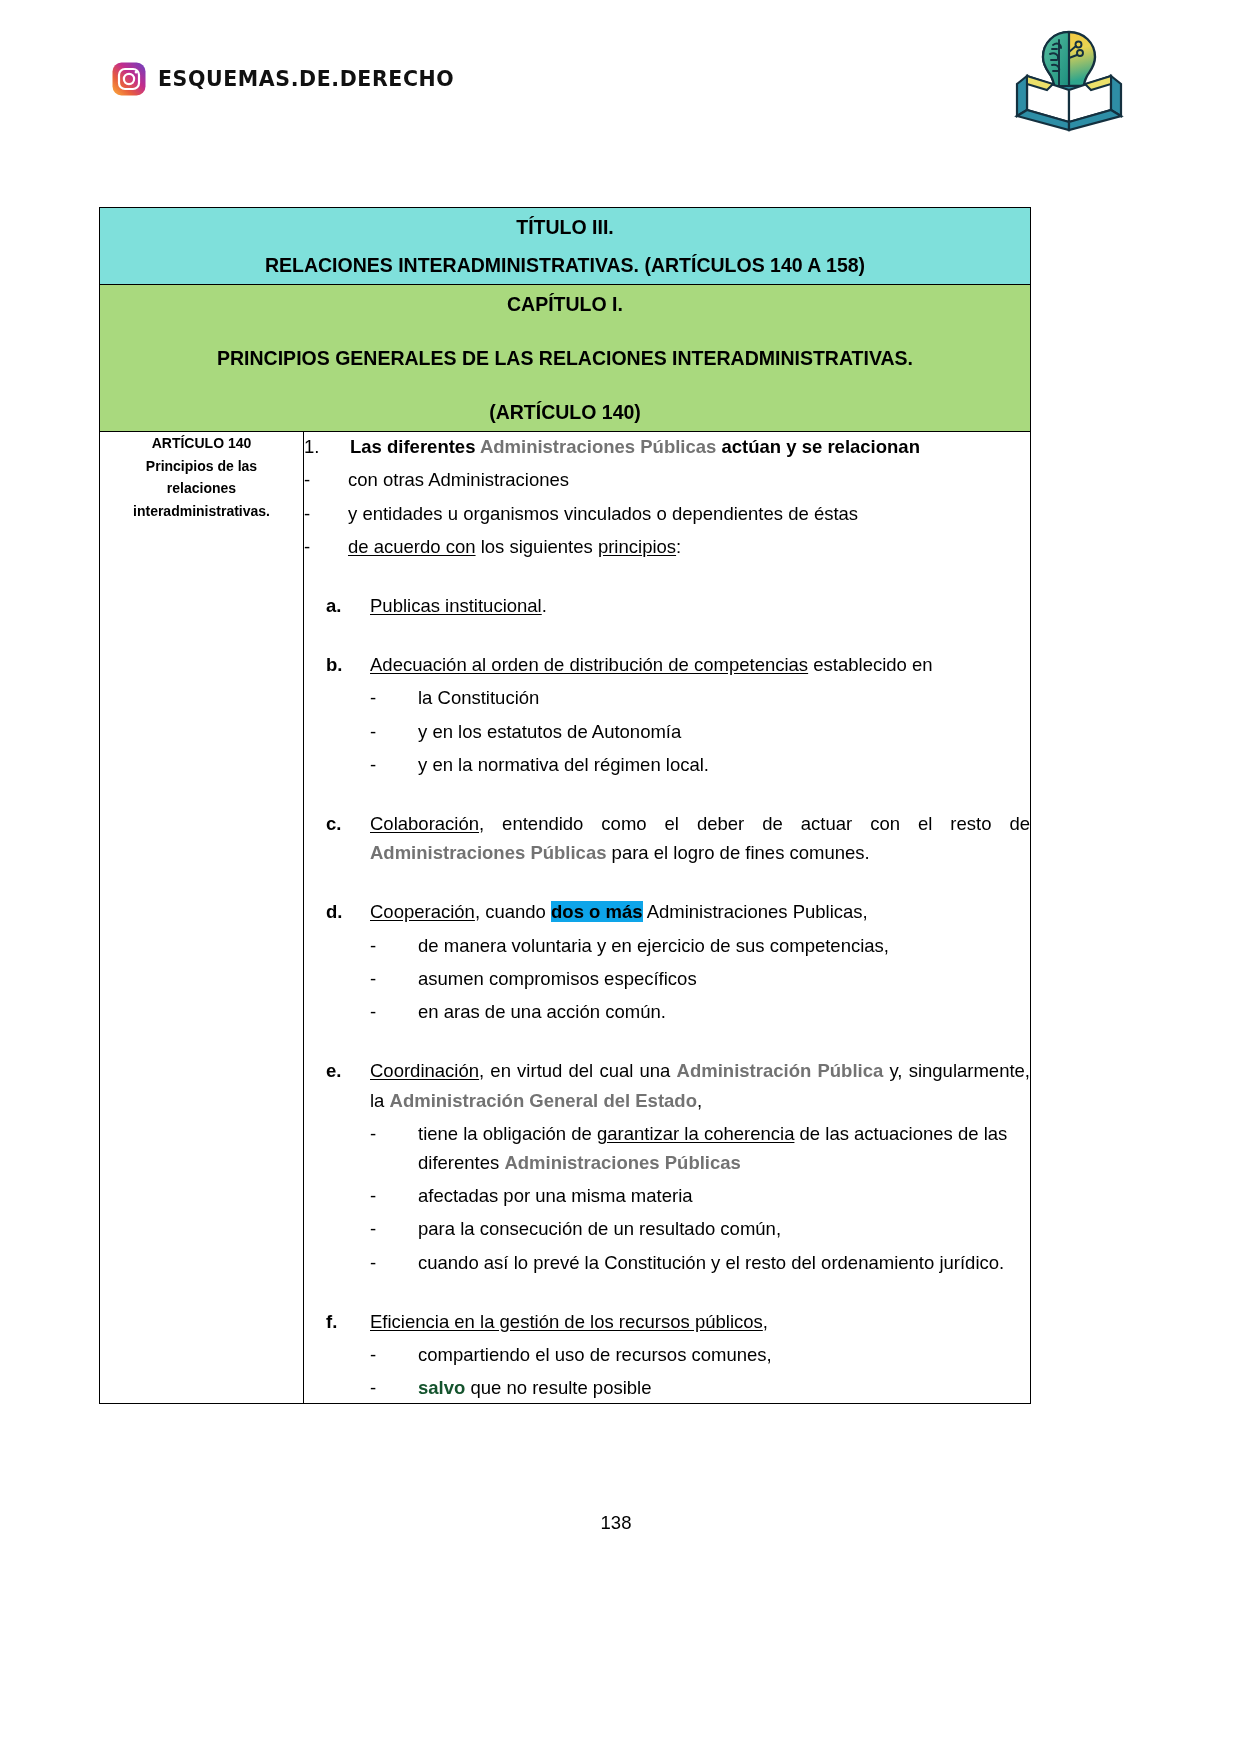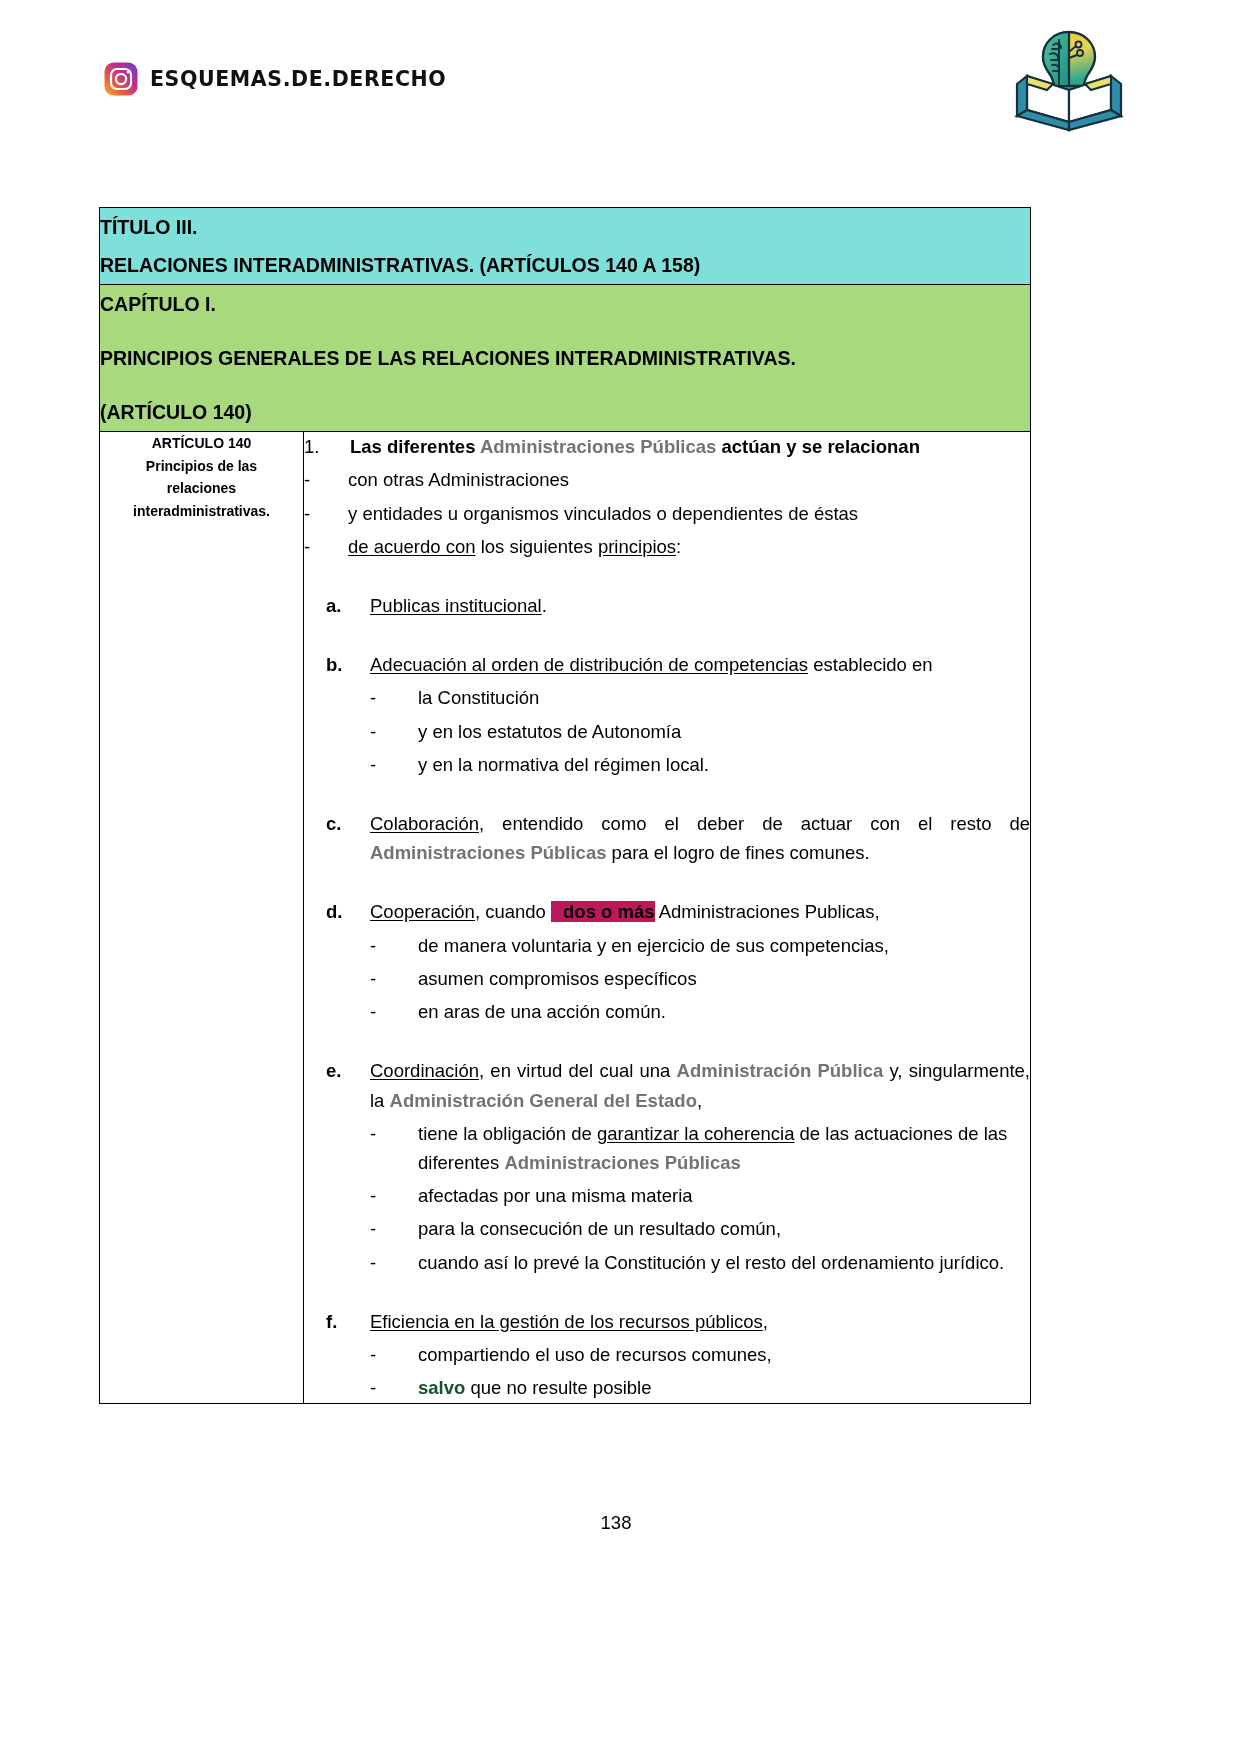--- a/index.html
+++ b/index.html
@@ -11,21 +11,21 @@
     width: 1241px; height: 1755px;
     font-family: "Liberation Sans", sans-serif;
     color: #000000;
     position: relative;
     overflow: hidden;
   }
 
   
   .page-header {
     position: absolute;
-    top: 0; left: 0; right: 0;
+    top: 0; left: 8px; right: 0;
     height: 150px;
   }
   .brand {
     position: absolute;
     left: 104px; top: 62px;
     display: flex; align-items: center; gap: 12px;
   }
   .ig-icon { width: 34px; height: 34px; display: block; }
   .brand-name {
     font-family: "DejaVu Sans", sans-serif;
@@ -48,20 +48,21 @@
     width: 932px;
     border-collapse: collapse;
   }
   .doc-table td {
     border: 1.4px solid #000000;
     vertical-align: top;
     padding: 0;
   }
 
   .band {
+    text-align: center;
     font-weight: bold;
     font-size: 19.5px;
     line-height: 1.95;
     padding: 26px 18px 24px 18px;
   }
   .band-title { background: #7FE0DB; }
   .band-chapter { background: #A9D97E; padding: 46px 18px 34px 18px; }
   .band-chapter .sp { display: block; height: 16px; }
 
   .col-left {
@@ -109,21 +110,21 @@
     display: flex;
     margin-top: 4px;
     padding-left: 66px;
   }
   .sub-dash .d { width: 48px; flex: 0 0 48px; }
   .sub-dash .t { flex: 1; }
 
   
   .blue { color: #737373; font-weight: bold; }
   .u { text-decoration: underline; text-underline-offset: 2px; }
-  .hl { background: #be185d; font-weight: bold; padding-left: 12px; }
+  .hl { background: #0ea5e9; font-weight: bold; }
   .red { color: #14532d; font-weight: bold; }
 
   .page-number {
     position: absolute;
     left: 0; right: 9px;
     top: 1512px;
     text-align: center;
     font-size: 18.5px;
   }
 </style>

